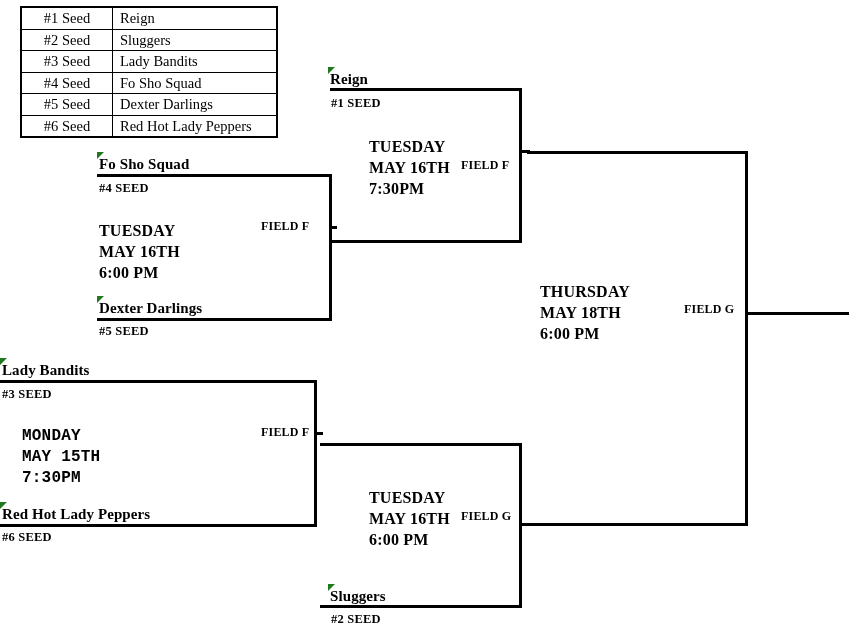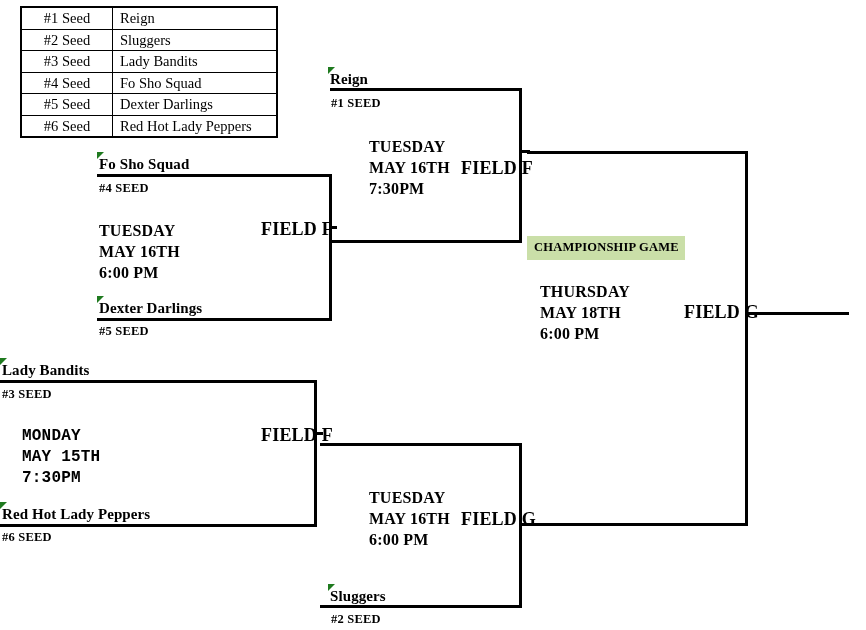--- a/index.html
+++ b/index.html
@@ -84,21 +84,21 @@
   .game-info {
     position: absolute;
     font-size: 16px;
     font-weight: bold;
     line-height: 21px;
     white-space: nowrap;
     letter-spacing: 0.2px;
   }
   .field-label {
     position: absolute;
-    font-size: 18px;
+    font-size: 12px;
     font-weight: bold;
     line-height: 1;
     white-space: nowrap;
     letter-spacing: 0.2px;
   }
   .champ-banner {
     position: absolute;
     font-size: 12.5px;
     font-weight: bold;
     line-height: 1;
@@ -214,21 +214,20 @@
     <span class="tri"></span>
     <span>Sluggers</span>
   </div>
   <div class="seed-label" style="left:331px; top:613px;">#2 SEED</div>
 
   <div class="hline" style="left:519px; top:150px; width:11px;"></div>
   <div class="hline" style="left:519px; top:523px; width:11px;"></div>
   <div class="hline" style="left:527px; top:151px; width:221px;"></div>
   <div class="vline" style="left:745px; top:151px; height:375px;"></div>
   <div class="hline" style="left:527px; top:523px; width:221px;"></div>
-  <div class="champ-banner" style="left:527px; top:236px;">CHAMPIONSHIP GAME</div>
   <div class="game-info" style="left:540px; top:281px;">
     <div>THURSDAY</div>
     <div>MAY 18TH</div>
     <div>6:00 PM</div>
   </div>
   <div class="field-label" style="left:684px; top:303px;">FIELD G</div>
 
   <div class="hline" style="left:745px; top:312px; width:121px;"></div>
 
 </div>

